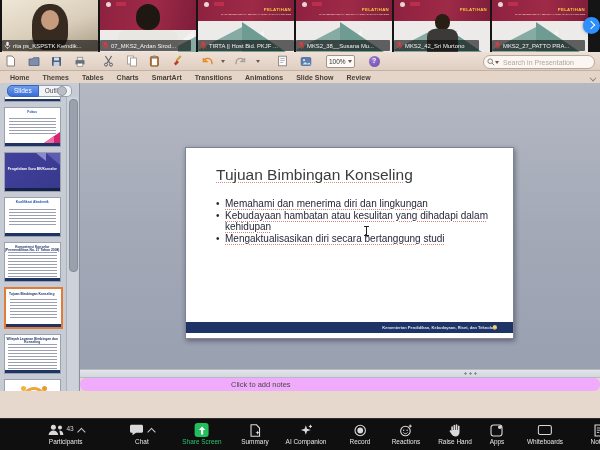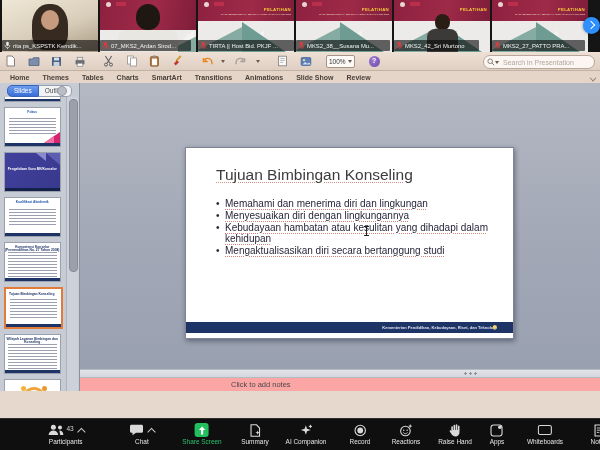--- a/index.html
+++ b/index.html
@@ -97,21 +97,21 @@
   .s-b span{text-decoration:underline dotted rgba(195,80,65,.7) 1px;text-underline-offset:1.5px;}
   .s-footer{position:absolute;left:0;bottom:5px;width:100%;height:11px;background:#1e3466;}
   .s-footer span{position:absolute;right:16px;top:3px;font-size:6.5px;color:#dbe2f2;white-space:nowrap;transform:scale(.62);transform-origin:right top;font-weight:bold;}
   .s-logo{position:absolute;right:4px;top:2px;width:7px;height:7px;border-radius:50%;background:radial-gradient(circle at 50% 45%,#f3d27a 0 40%,#caa53f 70%);}
   .ibeam{position:absolute;left:180px;top:78px;width:1.4px;height:10px;background:#222;}
   .ibeam::before,.ibeam::after{content:"";position:absolute;left:-2px;width:5.4px;height:1.3px;background:#222;}
   .ibeam::before{top:0;} .ibeam::after{bottom:0;}
   .ndivider{position:relative;height:7px;background:linear-gradient(#e2e4e9,#d3d6dd);border-top:1px solid #b6bac2;border-bottom:1px solid #b6bac2;}
   .ndots{position:absolute;left:383px;top:2px;width:14px;height:2.5px;
     background:radial-gradient(circle,#8a8f99 1px,transparent 1.2px) 0 0/5px 3px repeat-x;}
-  .notes{position:relative;height:13px;background:#fca5a5;}
+  .notes{position:relative;height:13px;background:#f0abfc;border-radius:6px;}
   .notes span{position:absolute;left:151px;top:2px;font-size:7.5px;color:#4a4a4a;}
 
   
   .zbar{position:absolute;left:0;top:418px;width:600px;height:32px;background:#0f0f0f;border-top:1px solid #2a2a2a;}
   .zitem{position:absolute;top:0;height:32px;transform:translateX(-50%);display:flex;flex-direction:column;align-items:center;}
   .zicon{height:16px;display:flex;align-items:center;gap:2px;margin-top:3px;}
   .zlabel{font-size:7px;color:#e6e6e6;white-space:nowrap;transform:scale(.92);}
   .zlabel.green{color:#2bc46f;}
   .zcount{font-size:6.5px;color:#d6d6d6;margin-bottom:4px;}
   .chev{width:5px;height:5px;border-left:1.4px solid #c9c9c9;border-top:1.4px solid #c9c9c9;transform:rotate(45deg);margin:4px 0 0 3px;}
@@ -408,21 +408,20 @@
             <div class="sthumb"></div>
           </div>
       </div>
 
       <div class="rightcol">
         <div class="canvas">
           <div class="slide">
             <div class="s-title">Tujuan Bimbingan Konseling</div>
             <div class="s-bullets">
               <div class="s-b"><span>Memahami dan menerima diri dan lingkungan</span></div>
-              <div class="s-b"><span>Menyesuaikan diri dengan lingkungannya</span></div>
               <div class="s-b"><span>Kebudayaan hambatan atau kesulitan yang dihadapi dalam kehidupan</span></div>
               <div class="s-b"><span>Mengaktualisasikan diri secara bertanggung studi</span></div>
             </div>
             <div class="ibeam"></div>
             <div class="s-footer">
               <span>Kementerian Pendidikan, Kebudayaan, Riset, dan Teknologi</span>
               <span class="s-logo"></span>
             </div>
           </div>
         </div>

